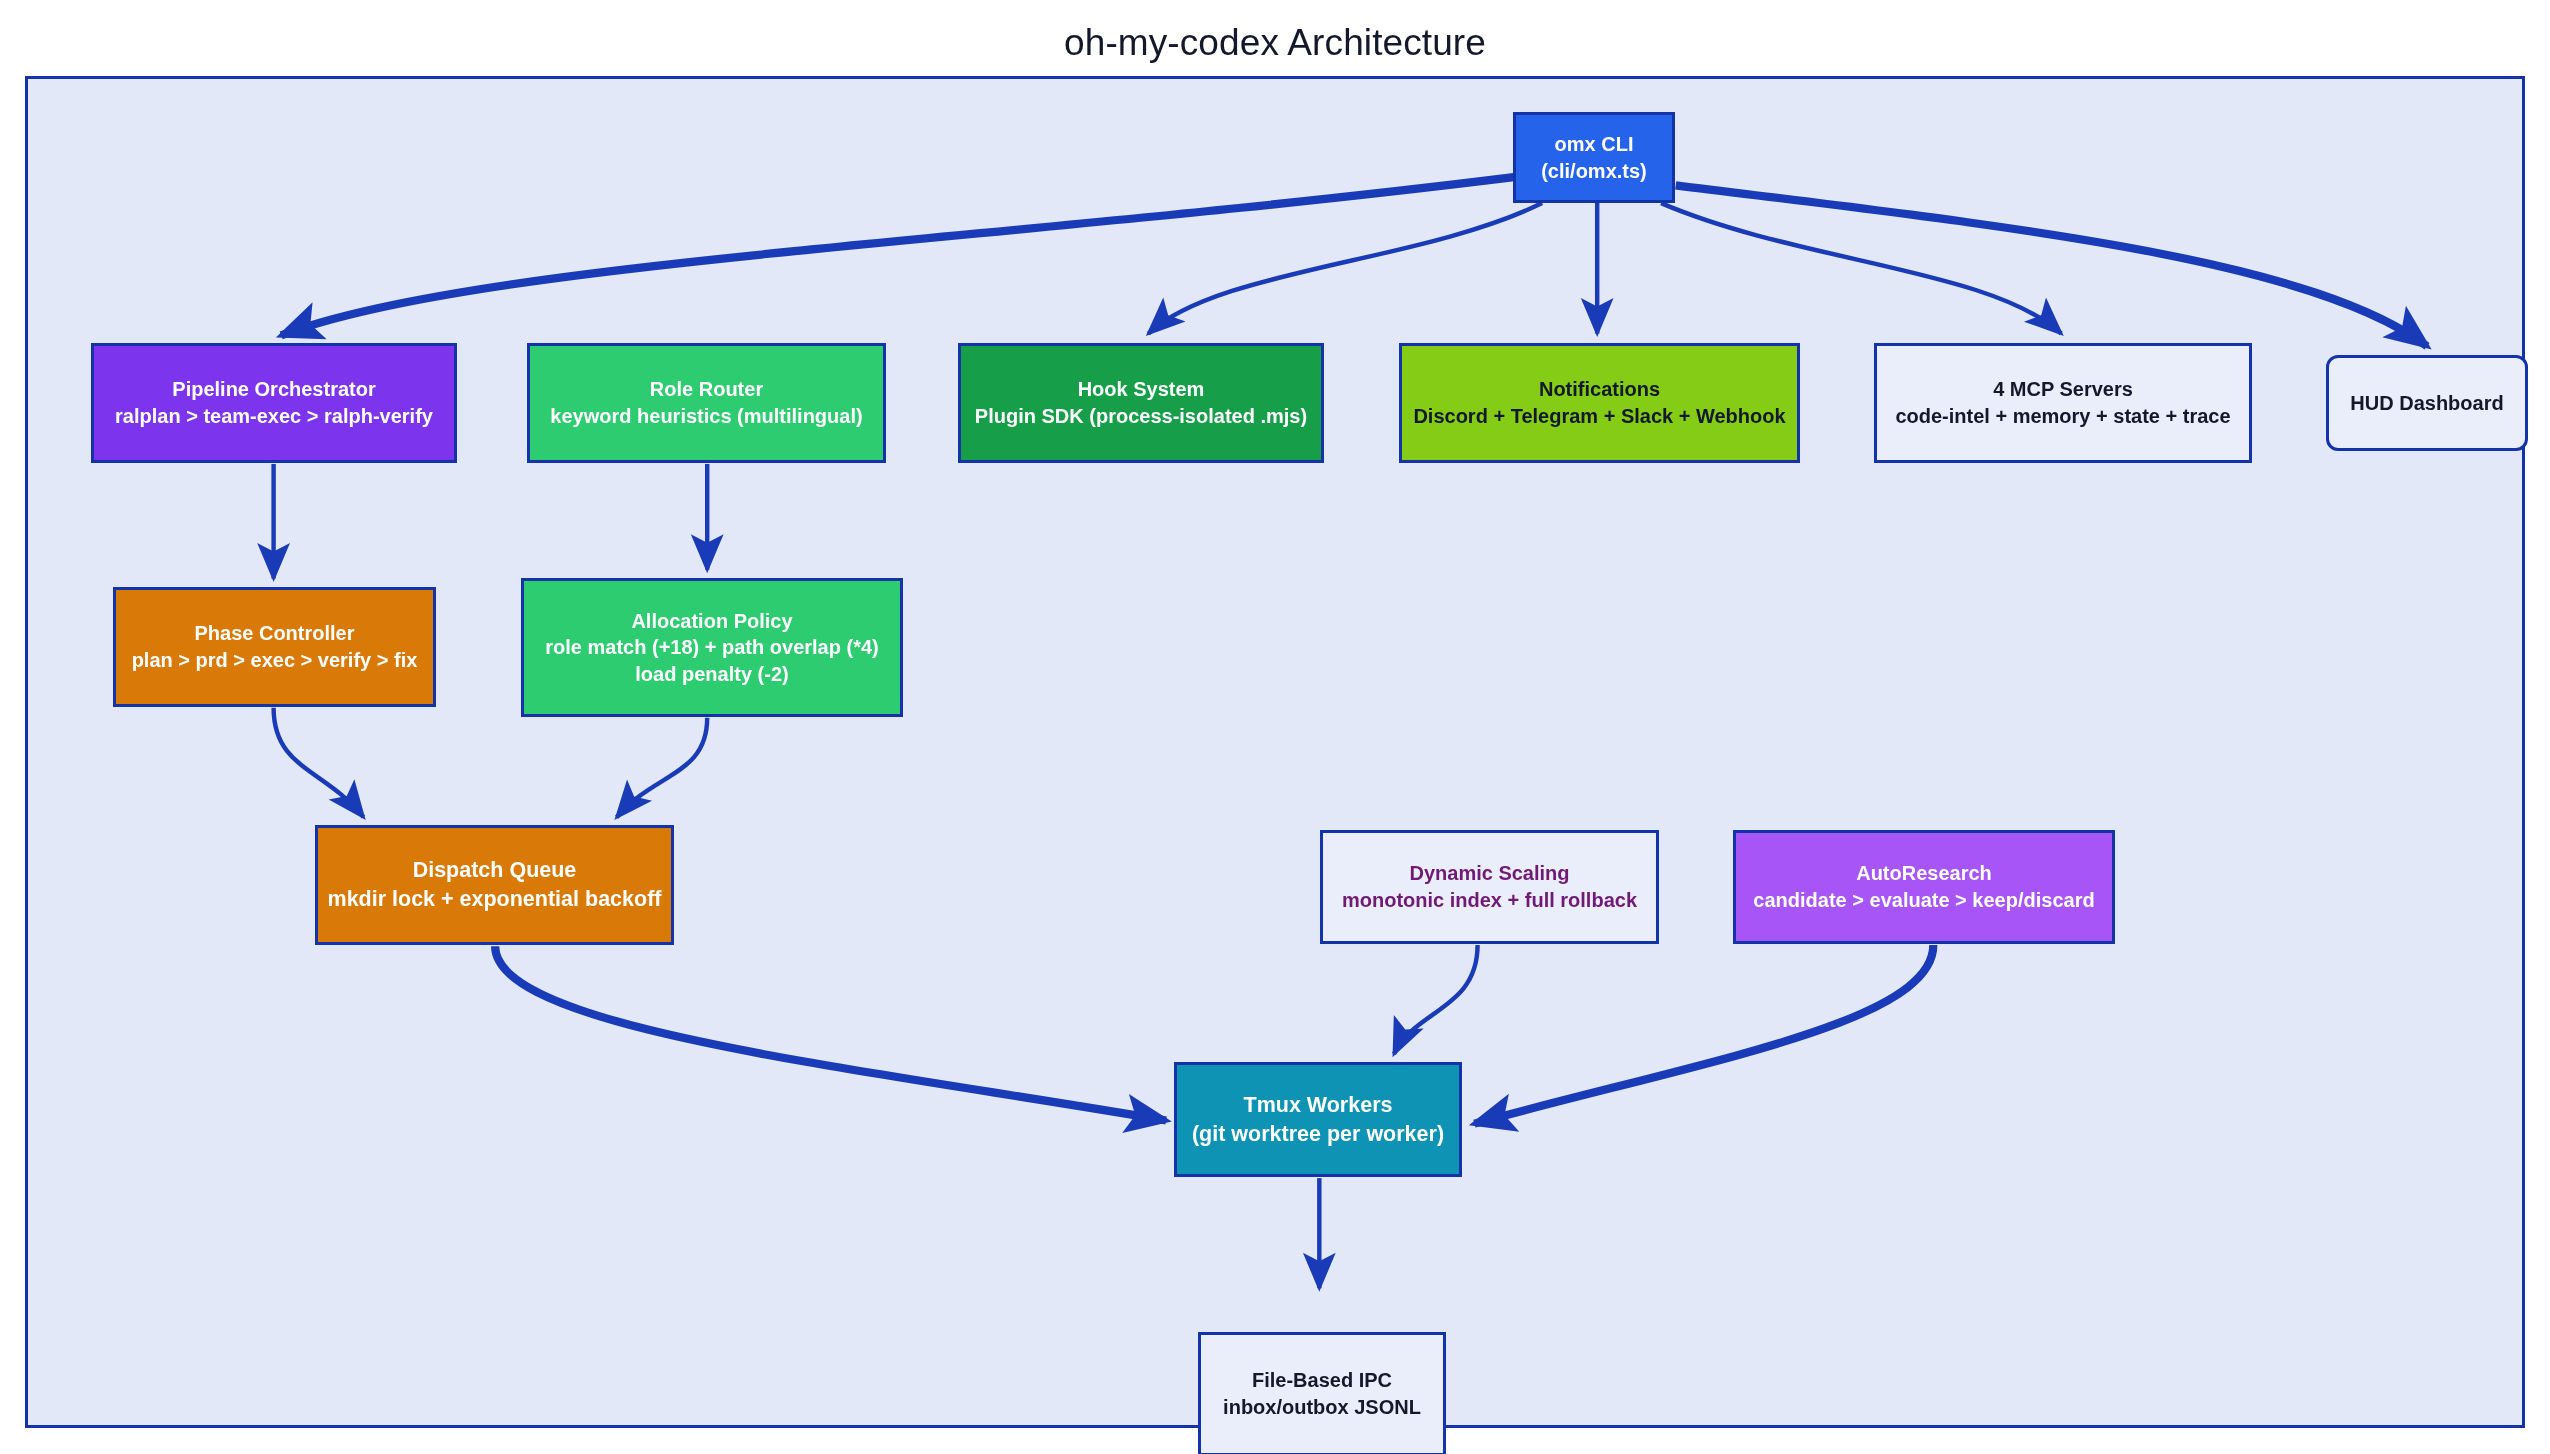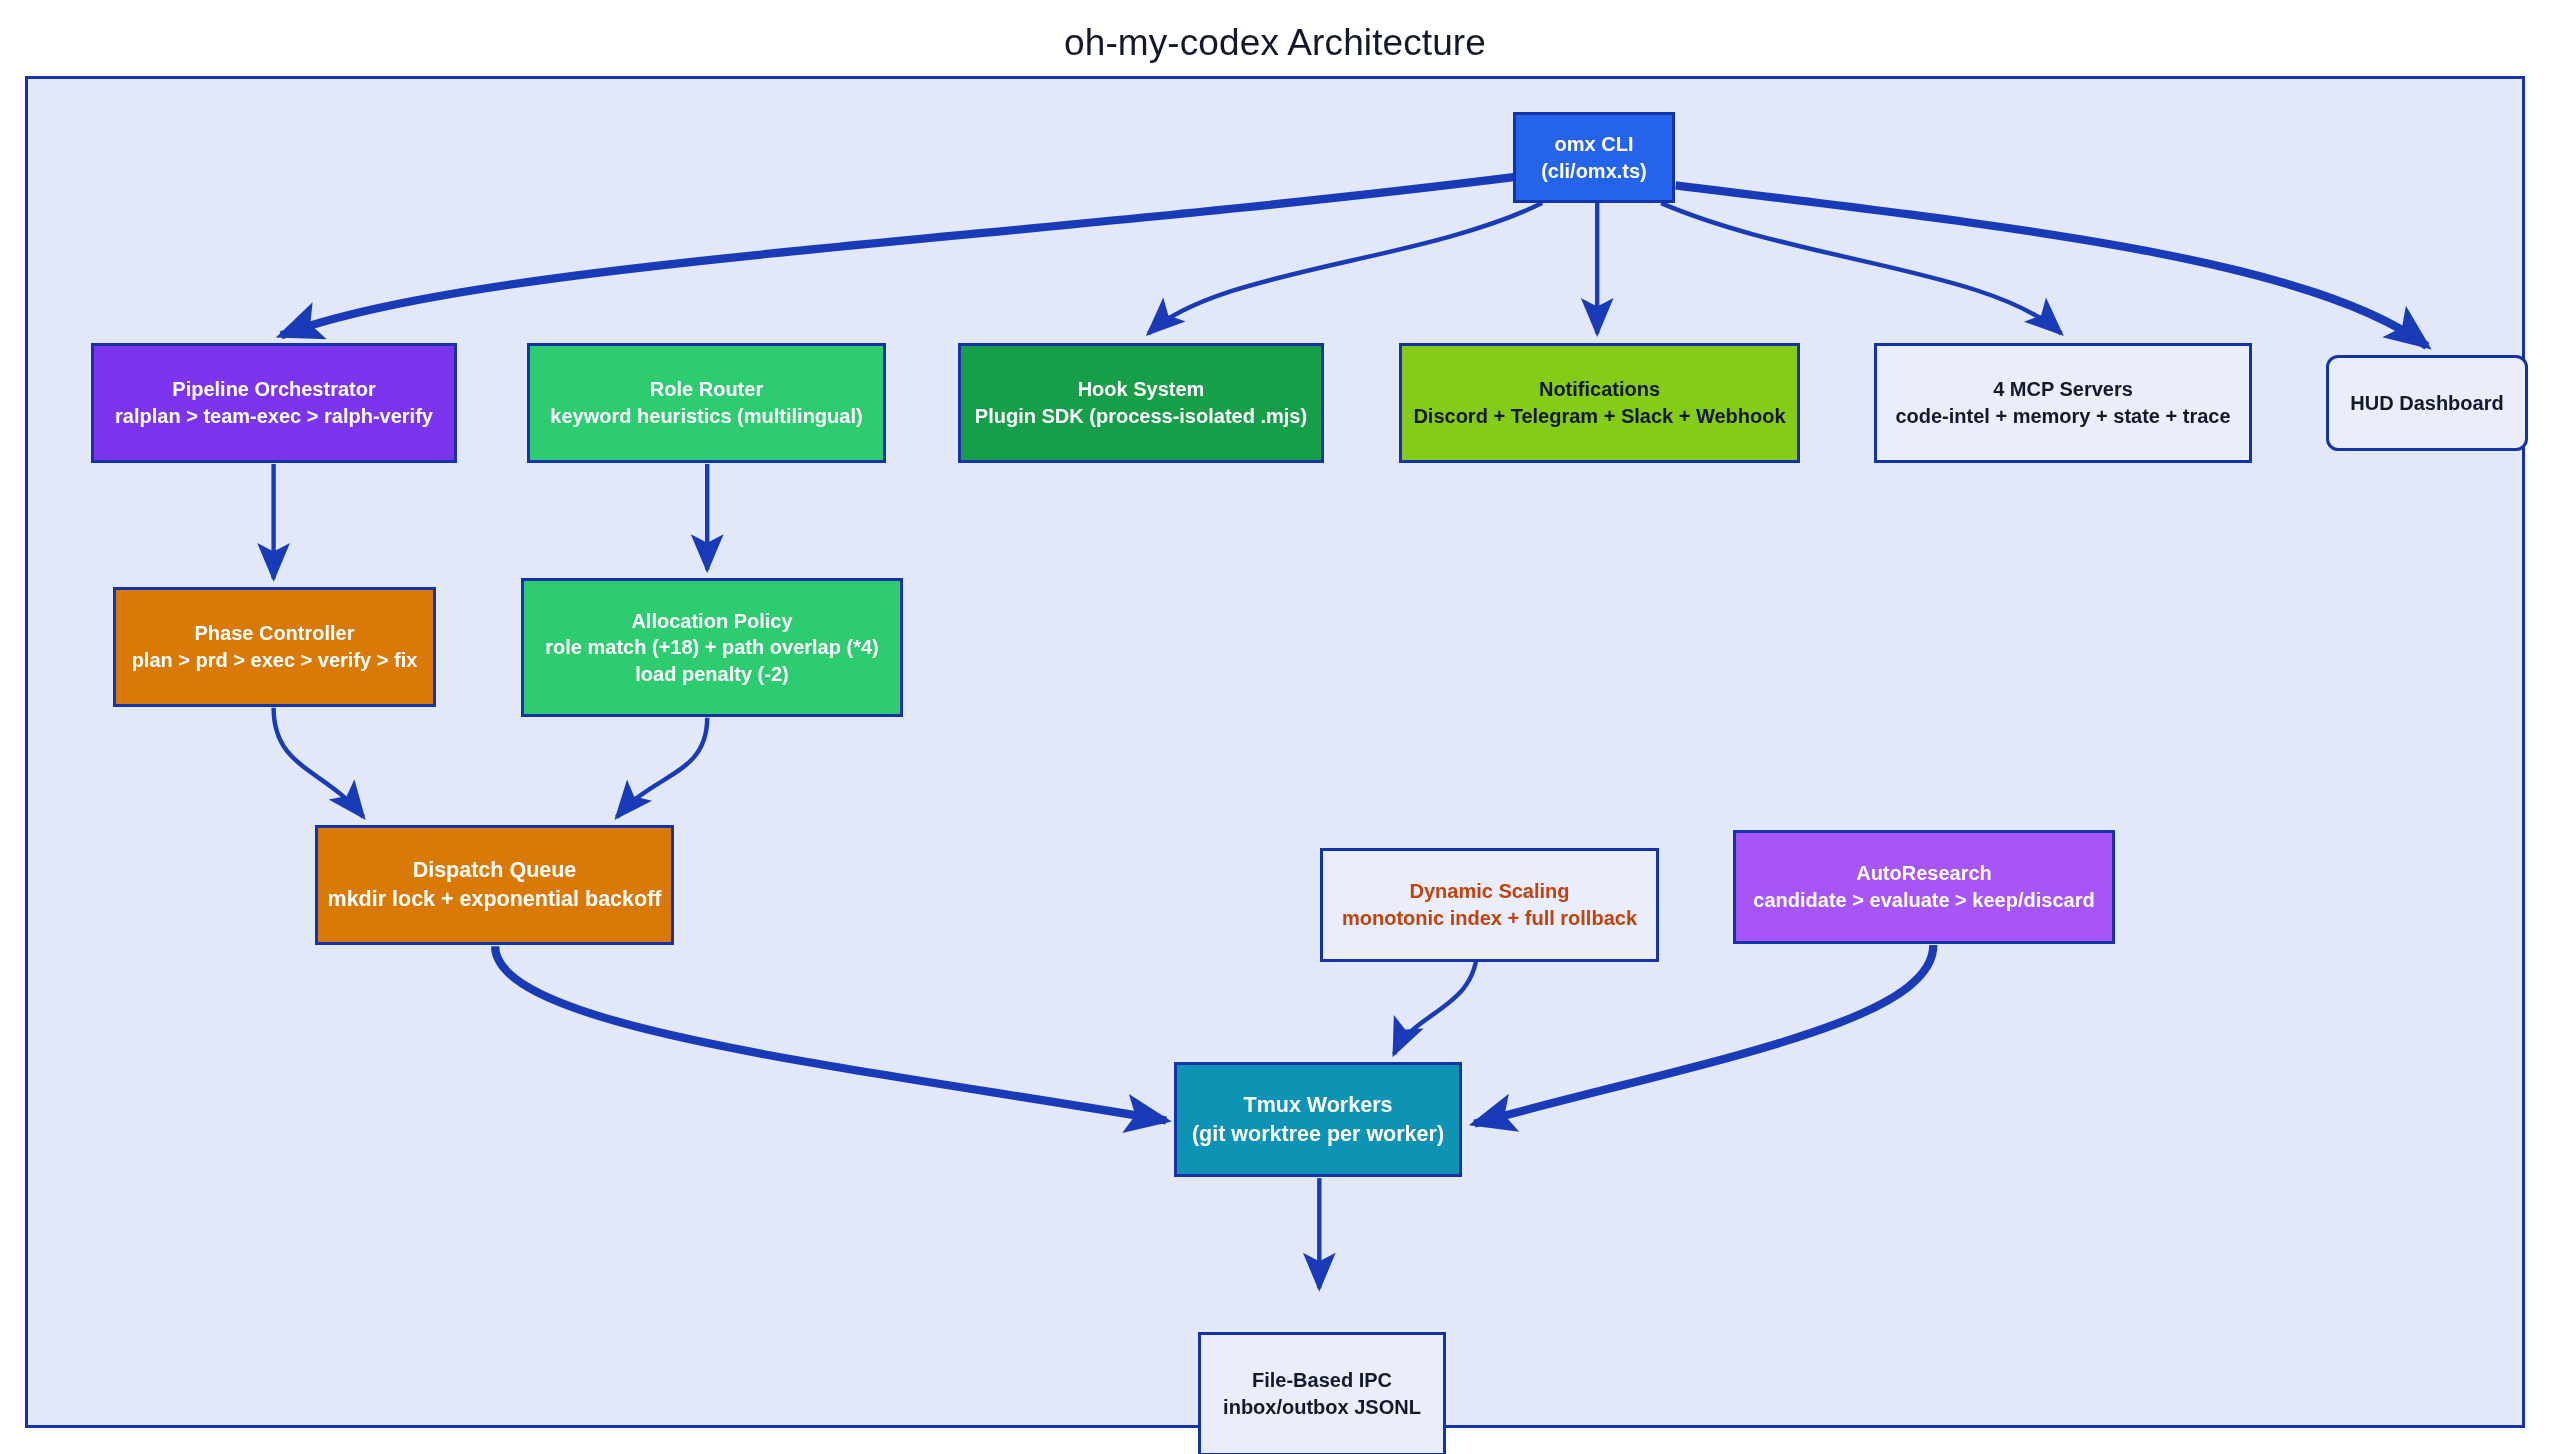--- a/index.html
+++ b/index.html
@@ -157,21 +157,21 @@
     <span class="line line-1">Allocation Policy</span>
     <span class="line line-2">role match (+18) + path overlap (*4)</span>
     <span class="line line-3">load penalty (-2)</span>
   </div>
 
   <div class="node" id="n-dispatch_queue" style="left: 287px; top: 746px; width: 359px; height: 120px; background: rgb(217, 121, 8); color: rgb(255, 255, 255); font-size: 21.5px;">
     <span class="line line-1">Dispatch Queue</span>
     <span class="line line-2">mkdir lock + exponential backoff</span>
   </div>
 
-  <div class="node" id="n-dynamic_scaling" style="left: 1292px; top: 751px; width: 339px; height: 114px; background: rgb(234, 238, 251); color: #c2410c; font-size: 20px; margin-top: 18px;">
+  <div class="node" id="n-dynamic_scaling" style="left: 1292px; top: 751px; width: 339px; height: 114px; background: rgb(234, 238, 251); color: #701a75; font-size: 20px;">
     <span class="line line-1">Dynamic Scaling</span>
     <span class="line line-2">monotonic index + full rollback</span>
   </div>
 
   <div class="node" id="n-autoresearch" style="left: 1705px; top: 751px; width: 382px; height: 114px; background: rgb(168, 85, 247); color: rgb(255, 255, 255); font-size: 20px;">
     <span class="line line-1">AutoResearch</span>
     <span class="line line-2">candidate &gt; evaluate &gt; keep/discard</span>
   </div>
 
   <div class="node" id="n-tmux_workers" style="left: 1146px; top: 983px; width: 288px; height: 115px; background: rgb(14, 147, 180); color: rgb(255, 255, 255); font-size: 21.5px;">

